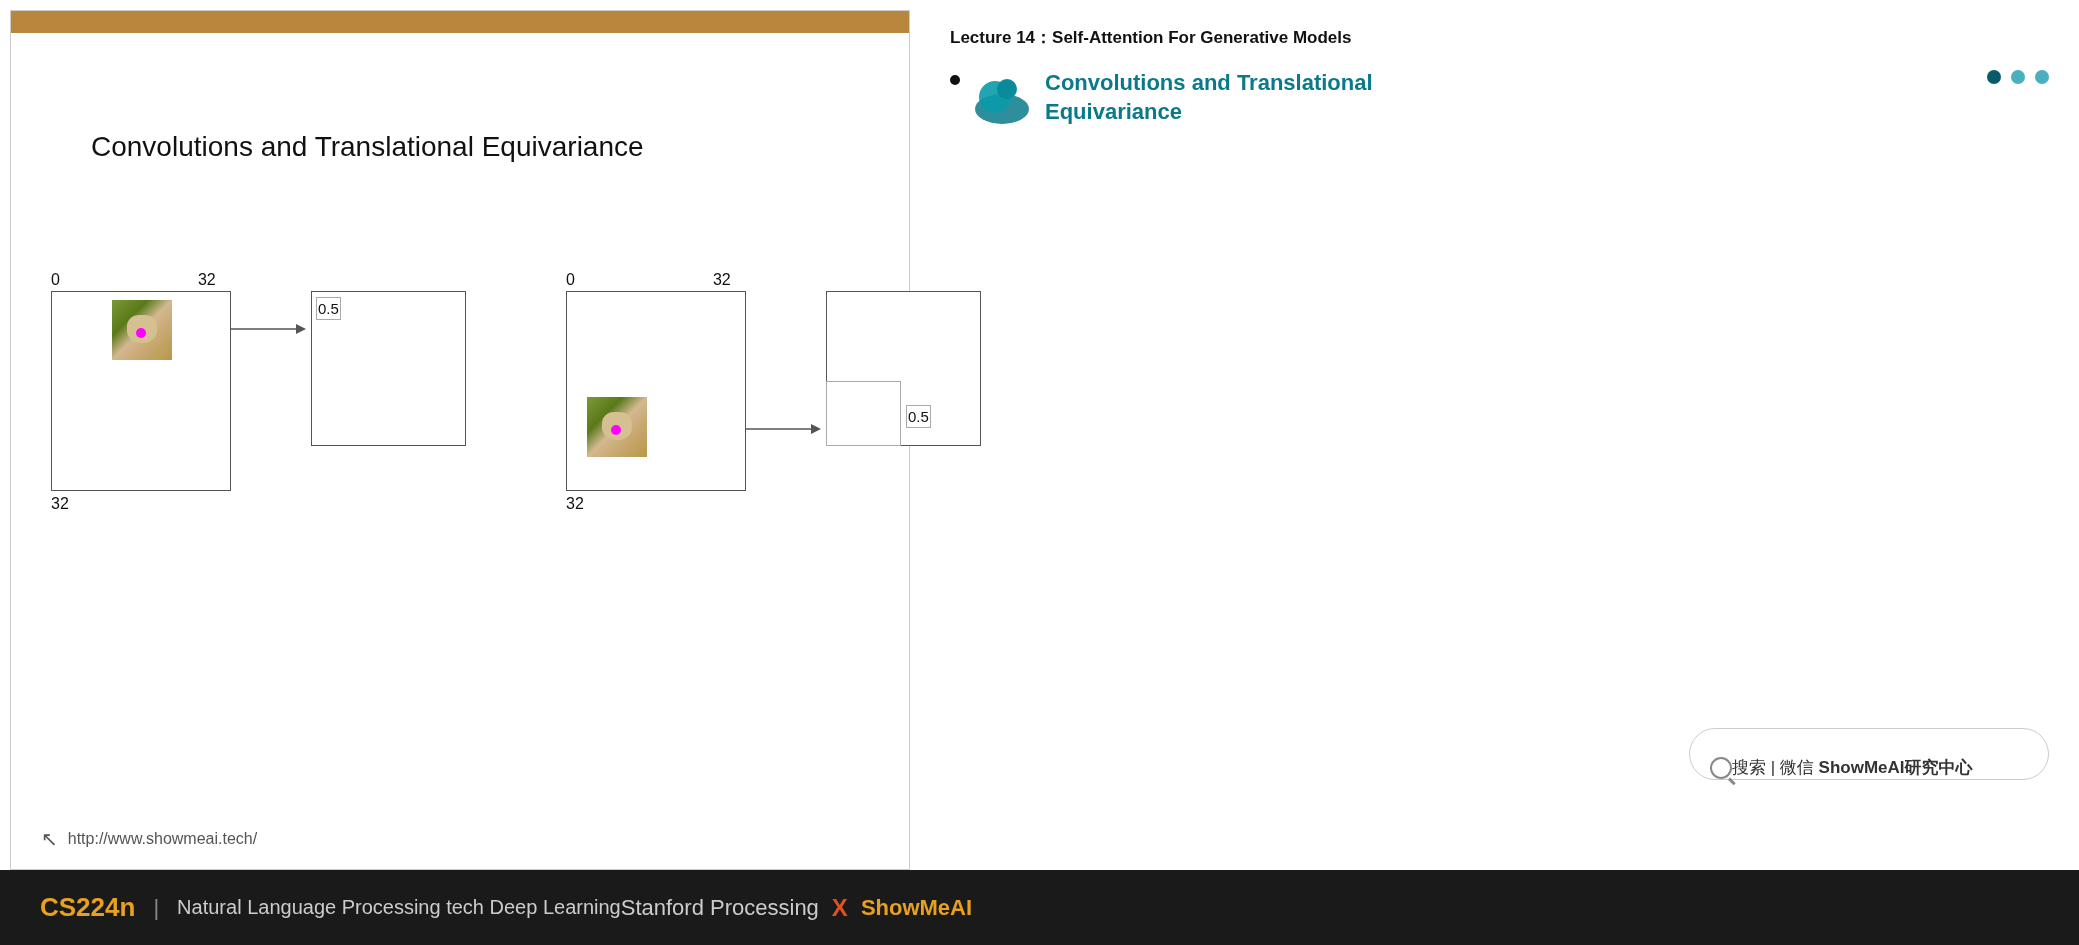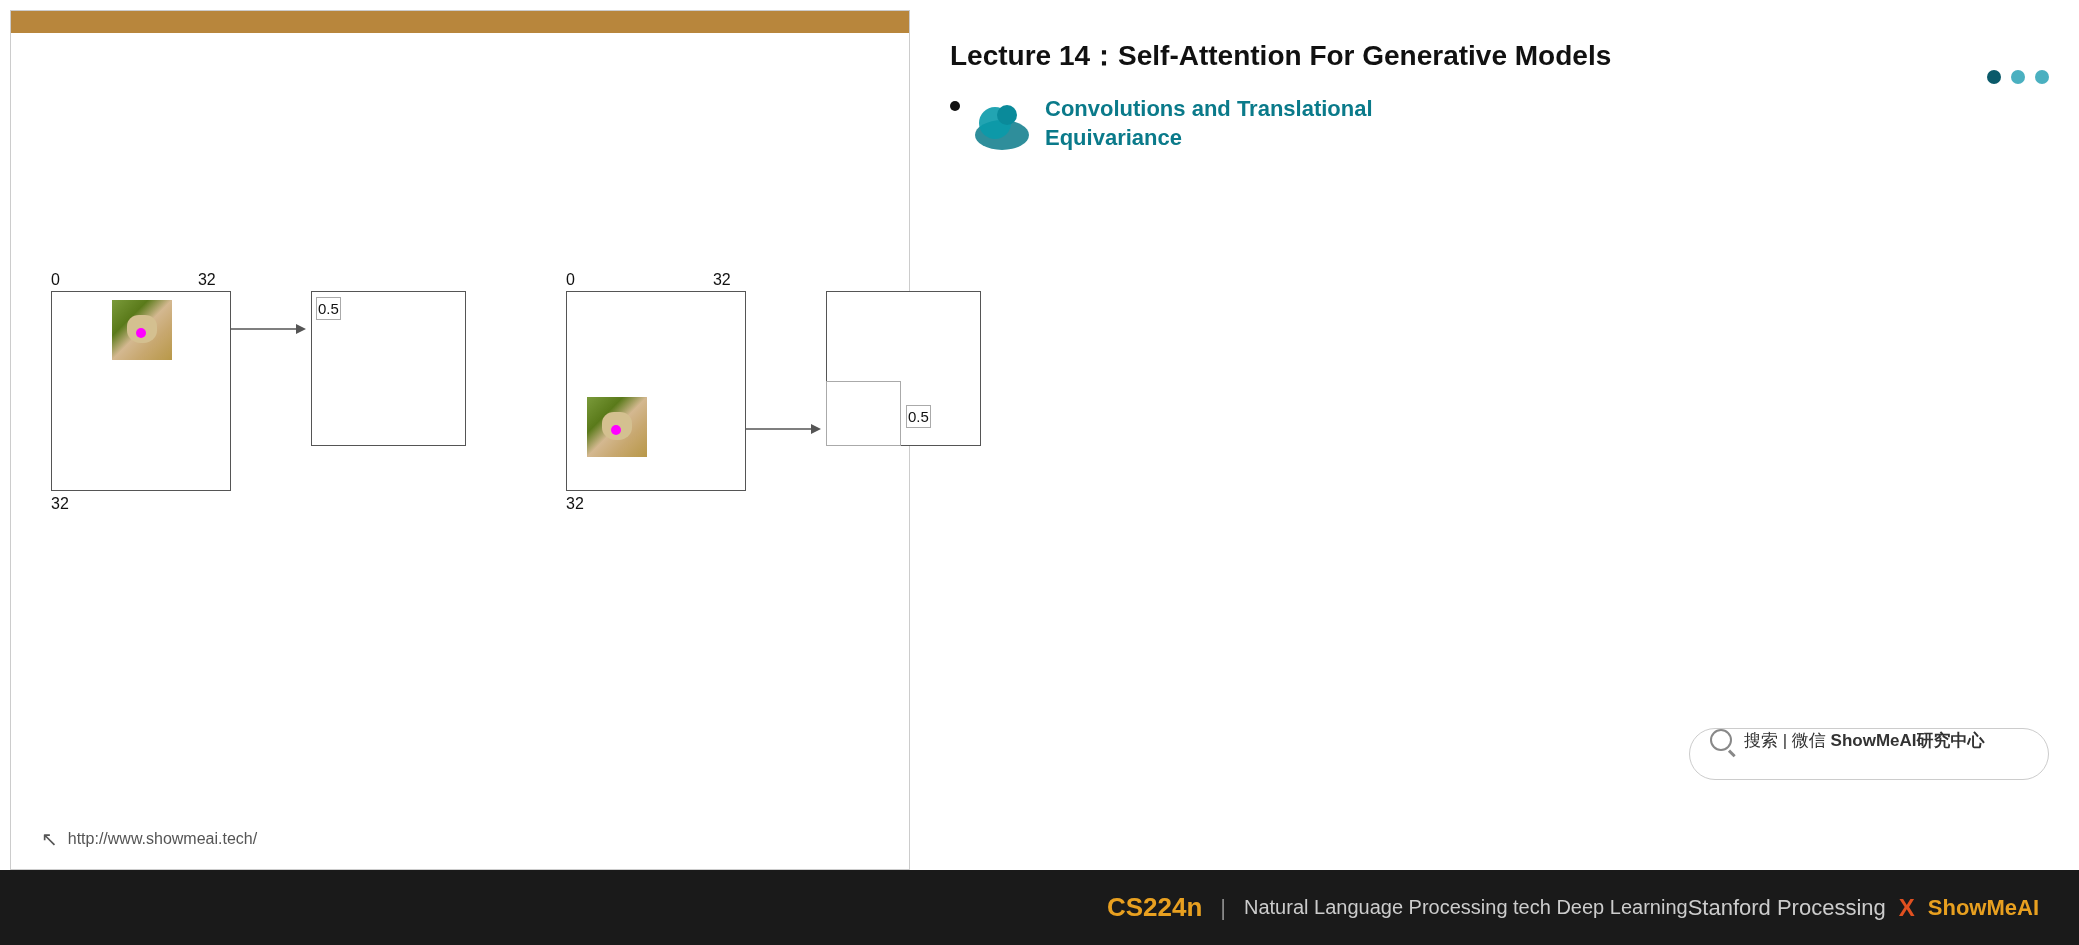--- a/index.html
+++ b/index.html
@@ -183,25 +183,25 @@
     
     .right-panel {
       flex: 1;
       padding: 20px 30px;
       display: flex;
       flex-direction: column;
       position: relative;
     }
 
     .lecture-title {
-      font-size: 28px;
+      font-size: 17px;
       font-weight: bold;
       color: #111;
       margin-bottom: 20px;
-      margin-top: 17px;
+      margin-top: 6px;
     }
 
     .toc-item {
       display: flex;
       align-items: flex-start;
       gap: 15px;
       margin-bottom: 19px;
     }
 
     .bullet-dot {
@@ -247,23 +247,22 @@
     
     .search-box {
       position: absolute;
       bottom: 90px;
       right: 30px;
       width: 360px;
       height: 52px;
       border: 1.5px solid #ccc;
       border-radius: 26px;
       display: flex;
-      align-items: flex-start;
+      align-items: flex-end;
       padding: 0 20px;
-      gap: 12px;
       background: #fff;
     }
 
     .search-icon-circle {
       width: 22px;
       height: 22px;
       border: 2.5px solid #888;
       border-radius: 50%;
       position: relative;
       flex-shrink: 0;
@@ -287,21 +286,21 @@
     .search-bold {
       font-weight: bold;
     }
 
     
     .bottom-bar {
       height: 75px;
       background: #1a1a1a;
       display: flex;
       align-items: center;
-      justify-content: flex-end;
+      justify-content: flex-start;
       padding: 16px 40px;
       flex-shrink: 0;
     }
 
     .bottom-left {
       display: flex;
       align-items: center;
       gap: 0;
     }
 
@@ -350,20 +349,21 @@
     }
   </style>
 </head>
 <body>
 
 <div class="main-content">
 
   <div class="slide-area">
     <div class="slide-top-bar"></div>
 
+    <div class="slide-title">Convolutions and Translational Equivariance</div>
 
     <div class="diagrams-container">
 
       <div class="diagram">
         <div class="diagram-label-row">
           <span class="diagram-label-0">0</span>
           <span class="diagram-label-32">32</span>
         </div>
         <div class="diagram-boxes">
           <div class="box-left">

